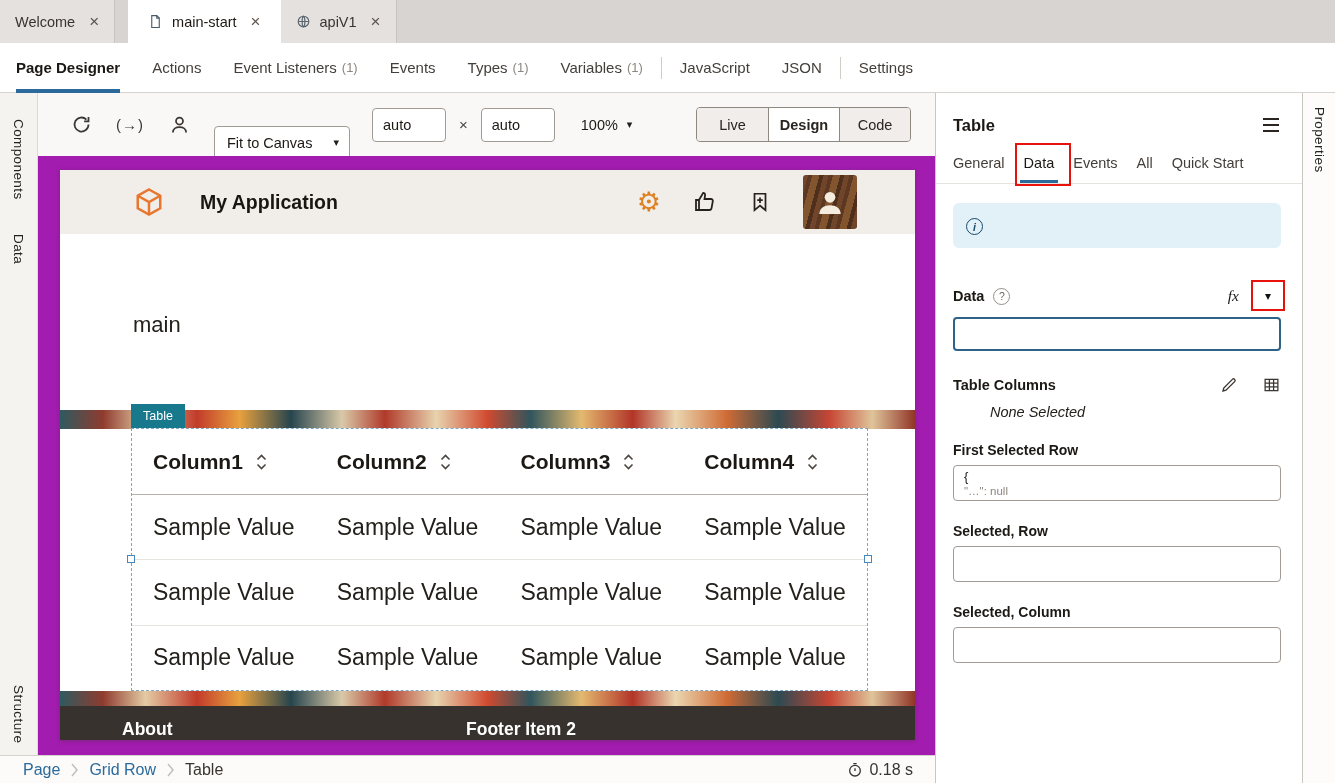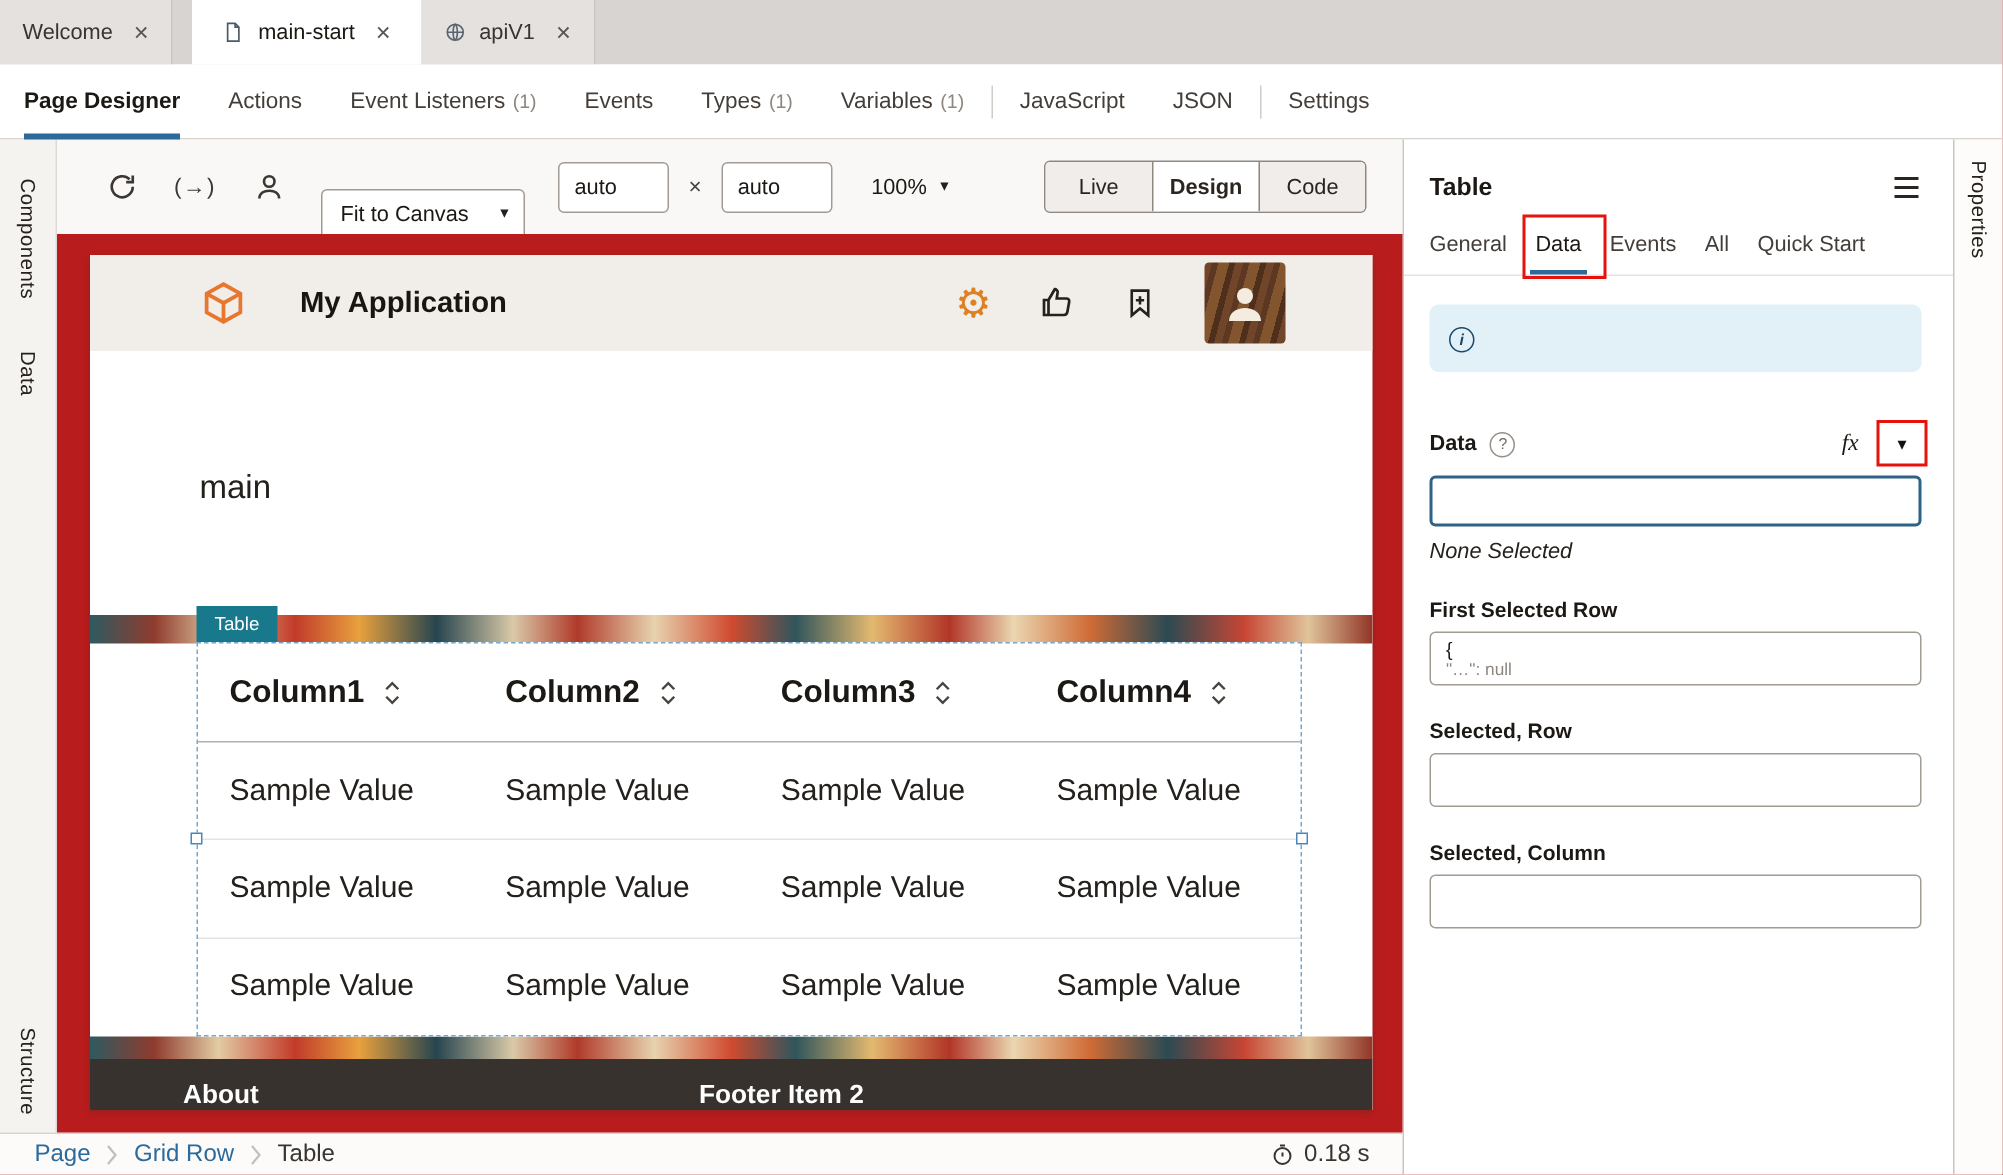--- a/index.html
+++ b/index.html
@@ -38,42 +38,42 @@
   .select-box { width:136px; height:34px; background:#fff; border:1px solid #a29b94; border-radius:4px; display:flex; align-items:center; justify-content:space-between; padding:0 10px 0 12px; font-size:14.5px; color:#1c1814; cursor:pointer;margin-top:36px; }
   .caret { font-size:11px; color:#24201b; line-height:1; }
   .size-input { width:74px; height:34px; border:1px solid #a29b94; border-radius:4px; padding:0 10px; font-size:14.5px; color:#1c1814; background:#fff; font-family:inherit; }
   .times { color:#4a443f; font-size:15px; margin:0 -9px; }
   .zoom-ctl { display:flex; align-items:center; gap:9px; font-size:14.5px; color:#1c1814; cursor:pointer; margin-left:4px; }
   .mode-group { margin-left:auto; display:flex; border:1px solid #8f8881; border-radius:4px; overflow:hidden; height:35px; }
   .mode-btn { width:71px; display:flex; align-items:center; justify-content:center; font-size:14.5px; color:#2a2520; background:#f0edea; cursor:pointer; border-left:1px solid #8f8881; }
   .mode-btn:first-child { border-left:none; }
   .mode-btn.active { background:#fff; font-weight:bold; }
 
-  .canvas-area { flex:1; background:#b91c1c; position:relative; overflow:hidden; }
+  .canvas-area { flex:1; background:#a21caf; position:relative; overflow:hidden; }
 
   
   .preview { position:absolute; left:22px; top:14px; width:855px; height:570px; background:#fff; box-shadow:0 1px 4px rgba(60,50,40,.35); overflow:hidden; }
   .pv-header { height:64px; background:#f1eeea; display:flex; align-items:center; padding:0 58px 0 74px; }
   .pv-title { margin-left:36px; font-size:19.5px; font-weight:600; color:#191612; }
   .pv-actions { margin-left:auto; display:flex; align-items:center; gap:30px; }
   .gear-glyph { font-size:27px; color:#dd8123; line-height:1; cursor:pointer; }
   .pv-avatar { width:54px; height:54px; border-radius:3px; display:flex; align-items:center; justify-content:center; cursor:pointer;
     background:repeating-linear-gradient(105deg,#70452a 0 5px,#5c3822 5px 9px,#83552f 9px 16px,#4e2f1c 16px 20px); }
   .pv-heading { position:absolute; left:73px; top:142px; font-size:22px; color:#24201b; }
   .art-strip { position:absolute; left:0; right:0;
     background:linear-gradient(90deg,#2e5a60 0%,#8f3b2e 5%,#e3cba4 10%,#c23b2a 16%,#e8a13e 21%,#27454e 27%,#d9c9a8 33%,#b03a2a 38%,#e7d3ae 44%,#d04a2f 50%,#30555c 55%,#e3b96f 61%,#b23528 67%,#ead6b0 72%,#cf6b35 78%,#2c4a52 84%,#c74634 90%,#dfc49a 95%,#913527 100%); }
   .strip-top { top:240px; height:19px; }
   .strip-bottom { top:521px; height:15px; }
   .sel-badge { position:absolute; left:71px; top:234px; height:24px; padding:0 12px; background:#19798c; color:#fff; font-size:12.5px; display:flex; align-items:center; z-index:3; }
   .pv-table { position:absolute; left:71px; top:258px; width:737px; height:263px; background:#fff; border:1px dashed #7aa6c8; display:flex; flex-direction:column; z-index:2; cursor:pointer; }
   .pv-thead { height:66px; display:flex; border-bottom:1px solid #b5b0a9; flex:none; }
   .pv-th { width:25%; display:flex; align-items:center; padding-left:21px; font-size:21px; font-weight:600; color:#1c1814; gap:13px; cursor:pointer; }
   .pv-tr { flex:1; display:flex; border-bottom:1px solid #e7e3df; }
   .pv-tr:last-child { border-bottom:none; }
-  .pv-td { width:25%; display:flex; align-items:center; padding-left:21px; font-size:20px; color:#24201b;text-align:right; }
+  .pv-td { width:25%; display:flex; align-items:center; padding-left:21px; font-size:23px; color:#24201b;text-align:right; }
   .sel-handle { position:absolute; width:8px; height:8px; background:#fff; border:1px solid #4a86b8; z-index:4; cursor:ew-resize; }
   .handle-left { left:67px; top:385px; }
   .handle-right { left:804px; top:385px; }
   .pv-footer { position:absolute; left:0; right:0; top:536px; height:44px; background:#37322d; }
   .pv-footer .f-item { position:absolute; top:13px; color:#fff; font-size:17.5px; font-weight:bold; }
   .f-about { left:62px; }
   .f-item2 { left:406px; }
 
   
   .status-bar { height:28px; background:#fcfbfa; border-top:1px solid #d6d2ce; display:flex; align-items:center; padding:0 22px 0 23px; flex:none; font-size:16px; }
@@ -102,21 +102,21 @@
   .field-label { font-size:14.5px; font-weight:bold; color:#1c1814; }
   .help-icon { width:17px; height:17px; border:1.4px solid #978f88; border-radius:50%; color:#6f6861; font-size:10.5px; display:flex; align-items:center; justify-content:center; margin-left:9px; cursor:pointer; }
   .fx-group { margin-left:auto; display:flex; align-items:center; gap:16px; }
   .fx-label { font-style:italic; font-size:15.5px; color:#1c1814; cursor:pointer; font-family:"Liberation Serif", serif; }
   .dd-btn { position:relative; width:26px; height:24px; display:flex; align-items:center; justify-content:center; cursor:pointer; }
   .dd-btn .caret { font-size:12px; color:#111; }
   .data-input { margin-top:9px; height:34px; border:2px solid #2e6286; border-radius:4px; width:100%; background:#fff; padding:0 10px; font-size:14px; font-family:inherit; }
   .section-row { display:flex; align-items:center; margin-top:24px; }
   .icon-group { margin-left:auto; display:flex; align-items:center; gap:22px; }
   .icon-group .icon-btn { min-width:20px; height:20px; }
-  .none-selected { margin-top:9px; font-style:italic; font-size:14.5px; color:#26211c; }
+  .none-selected { margin-top:9px; font-style:italic; font-size:14.5px; color:#26211c;margin-left:37px; }
   .sub-label { margin-top:22px; font-size:14px; font-weight:bold; color:#1c1814; }
   .props-input { margin-top:7px; height:36px; border:1px solid #a29b94; border-radius:4px; width:100%; background:#fff; padding:0 10px; font-size:14px; font-family:inherit; }
   .code-box { margin-top:7px; height:36px; border:1px solid #a29b94; border-radius:4px; width:100%; background:#fff; padding:3px 10px 0; font-size:13px; overflow:hidden; line-height:15px; cursor:text; }
   .code-line2 { color:#8d867f; font-size:11.5px; }
 
   .right-rail { width:33px; background:#fdfcfb; border-left:1px solid #c9c5c1; display:flex; justify-content:center; padding-top:14px; flex:none; }
 </style>
 </head>
 <body>
 
@@ -382,20 +382,36 @@
         <span class="fx-group">
           <span class="fx-label">fx</span>
           <span class="dd-btn">
             <span class="caret">▾</span>
             <span class="annotation ann-dd"></span>
           </span>
         </span>
       </div>
       <input class="data-input" readonly="" value="" style="">
 
+      <div class="section-row">
+        <span class="field-label">Table Columns</span>
+        <span class="icon-group">
+          <span class="icon-btn">
+            <svg width="18" height="18" viewBox="0 0 24 24" fill="none" stroke="#3c3732" stroke-width="1.8">
+                <path d="M4 20l1-4L16.5 4.5a2.1 2.1 0 0 1 3 3L8 19z"></path>
+              </svg>
+          </span>
+          <span class="icon-btn">
+            <svg width="19" height="18" viewBox="0 0 24 24" fill="none" stroke="#3c3732" stroke-width="1.7">
+                <rect x="3.5" y="4.5" width="17" height="15"></rect>
+                <path d="M3.5 9.5h17M3.5 14.5h17M9.2 4.5v15M14.8 4.5v15"></path>
+              </svg>
+          </span>
+        </span>
+      </div>
       <div class="none-selected">None Selected</div>
 
       <div class="sub-label">First Selected Row</div>
       <div class="code-box">
         <div>{</div>
         <div class="code-line2">"…": null</div>
       </div>
 
       <div class="sub-label">Selected, Row</div>
       <input class="props-input" readonly="" value="" style="">

